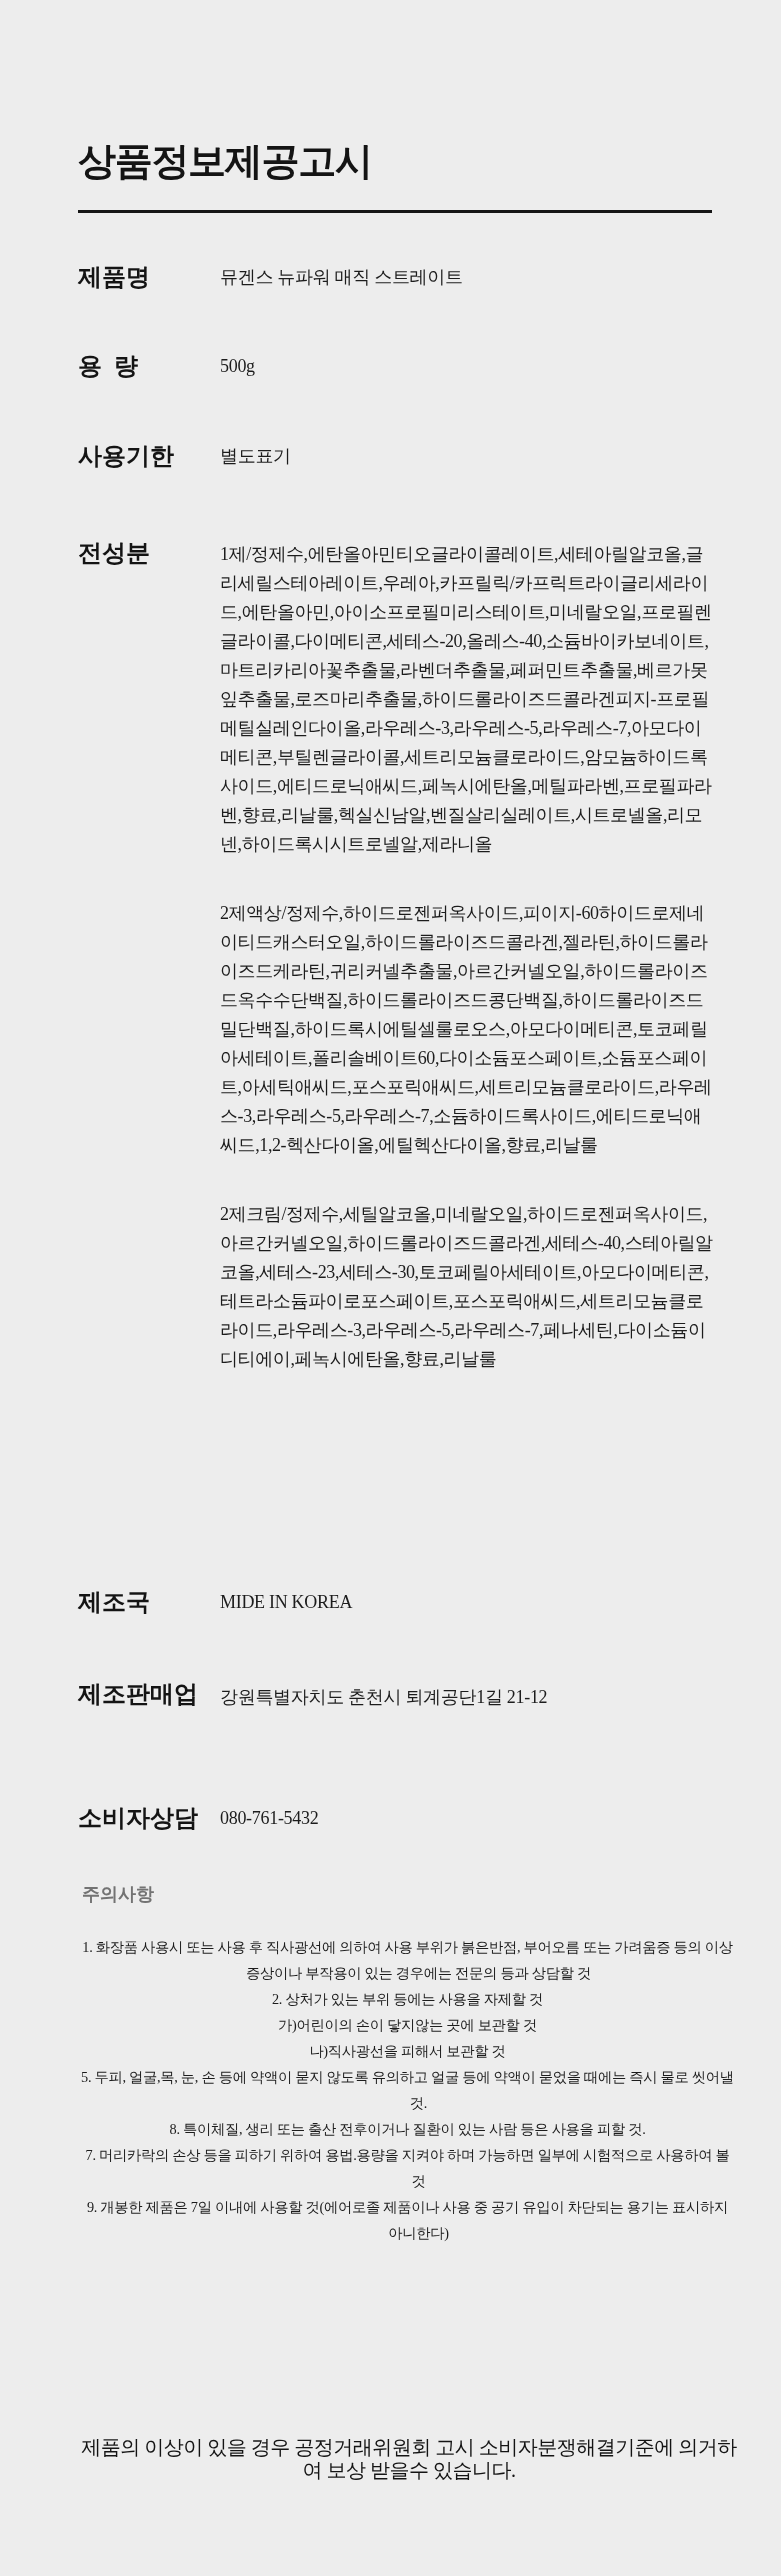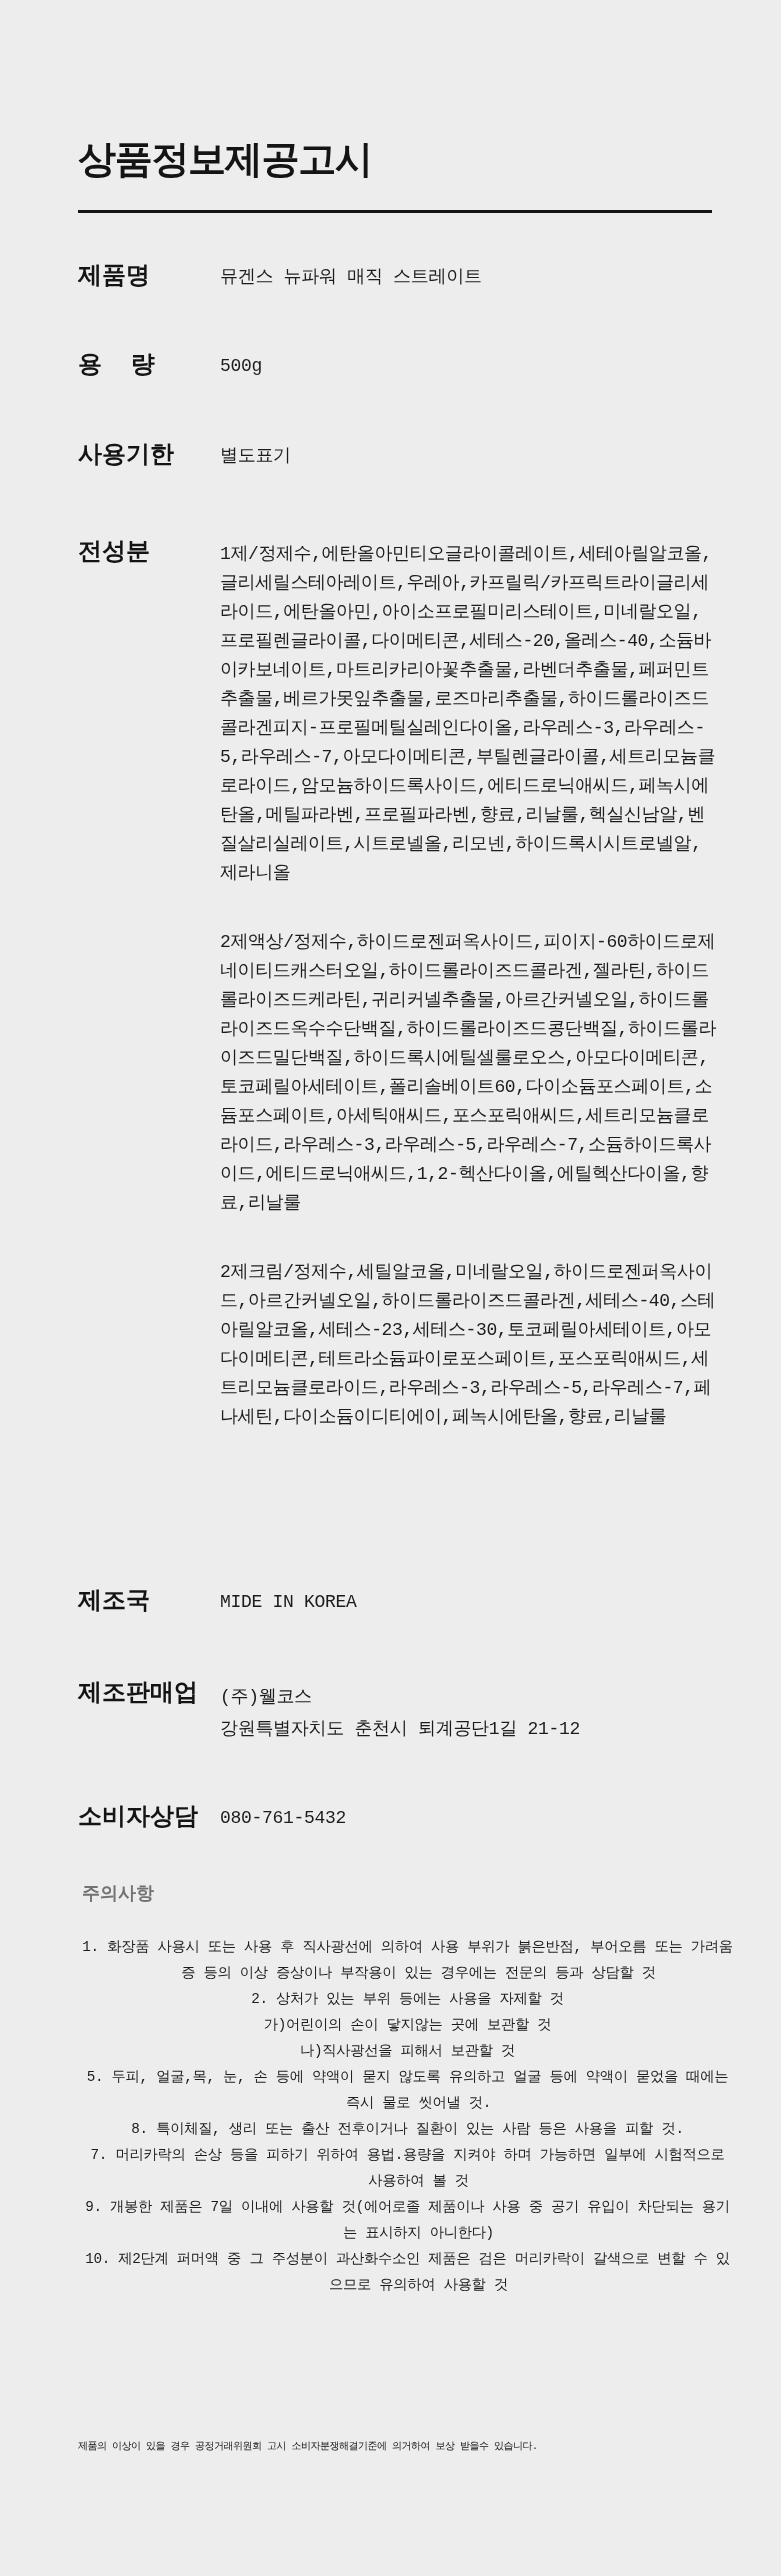--- a/index.html
+++ b/index.html
@@ -6,21 +6,21 @@
     margin: 0;
     padding: 0;
     background: #ededed;
   }
   .page {
     position: relative;
     width: 781px;
     height: 2576px;
     background: #ededed;
     color: #1c1c1c;
-    font-family: Liberation Mono, monospace;
+    font-family: Liberation Serif, serif;
     overflow: hidden;
   }
   .title {
     position: absolute;
     left: 78px;
     top: 139px;
     margin: 0;
     font-size: 38px;
     line-height: 45px;
     font-weight: 700;
@@ -91,24 +91,25 @@
   }
   .pi.hang {
     padding-left: 22px;
     text-indent: -22px;
   }
   .footer-note {
     position: absolute;
     left: 78px;
     top: 2436px;
     width: 662px;
-    font-size: 10px;
+    font-size: 20px;
     line-height: 22.6px;
     letter-spacing: -0.5px;
     color: #141414;
+    text-align: center;
   }
 </style>
 </head>
 <body>
 
 <div class="page">
 
   <h1 class="title">상품정보제공고시</h1>
   <div class="title-rule"></div>
 
@@ -137,40 +138,38 @@
   </div>
 
   <div class="row" style="top:1589px">
     <div class="label">제조국</div>
     <div class="value">MIDE IN KOREA</div>
   </div>
 
   <div class="row" style="top:1681px">
     <div class="label">제조판매업</div>
     <div class="value two-line">
-      <div>(주)웰코스</div>
       <div>강원특별자치도 춘천시 퇴계공단1길 21-12</div>
     </div>
   </div>
 
   <div class="row" style="top:1805px">
     <div class="label">소비자상담</div>
     <div class="value">080-761-5432</div>
   </div>
 
   <h2 class="section-heading">주의사항</h2>
 
   <div class="precautions">
     <div class="pi hang">1. 화장품 사용시 또는 사용 후 직사광선에 의하여 사용 부위가 붉은반점, 부어오름 또는 가려움증 등의 이상 증상이나 부작용이 있는 경우에는 전문의 등과 상담할 것</div>
     <div class="pi hang">2. 상처가 있는 부위 등에는 사용을 자제할 것</div>
     <div class="pi">가)어린이의 손이 닿지않는 곳에 보관할 것</div>
     <div class="pi">나)직사광선을 피해서 보관할 것</div>
     <div class="pi hang">5. 두피, 얼굴,목, 눈, 손 등에 약액이 묻지 않도록 유의하고 얼굴 등에 약액이 묻었을 때에는 즉시 물로 씻어낼 것.</div>
     <div class="pi hang">8. 특이체질, 생리 또는 출산 전후이거나 질환이 있는 사람 등은 사용을 피할 것.</div>
     <div class="pi hang">7. 머리카락의 손상 등을 피하기 위하여 용법.용량을 지켜야 하며 가능하면 일부에 시험적으로 사용하여 볼 것</div>
     <div class="pi hang">9. 개봉한 제품은 7일 이내에 사용할 것(에어로졸 제품이나 사용 중 공기 유입이 차단되는 용기는 표시하지 아니한다)</div>
-    <div class="pi hang">10. 제2단계 퍼머액 중 그 주성분이 과산화수소인 제품은 검은 머리카락이 갈색으로 변할 수 있으므로 유의하여 사용할 것</div>
   </div>
 
   <div class="footer-note">제품의 이상이 있을 경우 공정거래위원회 고시 소비자분쟁해결기준에 의거하여 보상 받을수 있습니다.</div>
 
 </div>
 
 
 </body></html>

